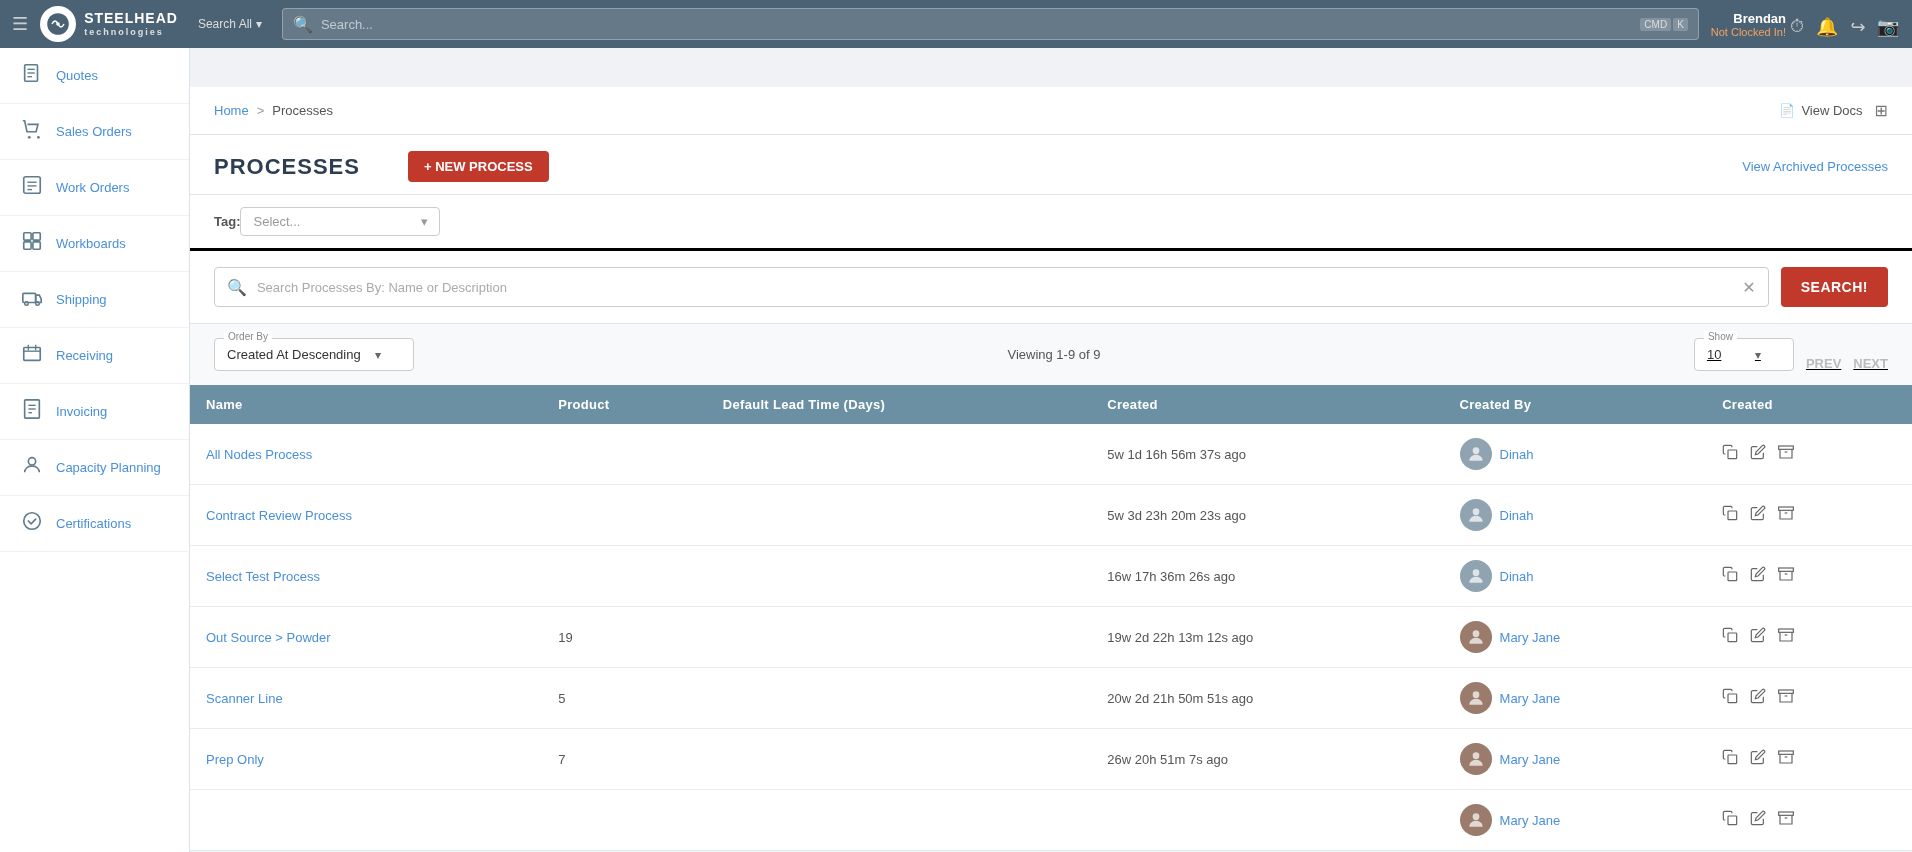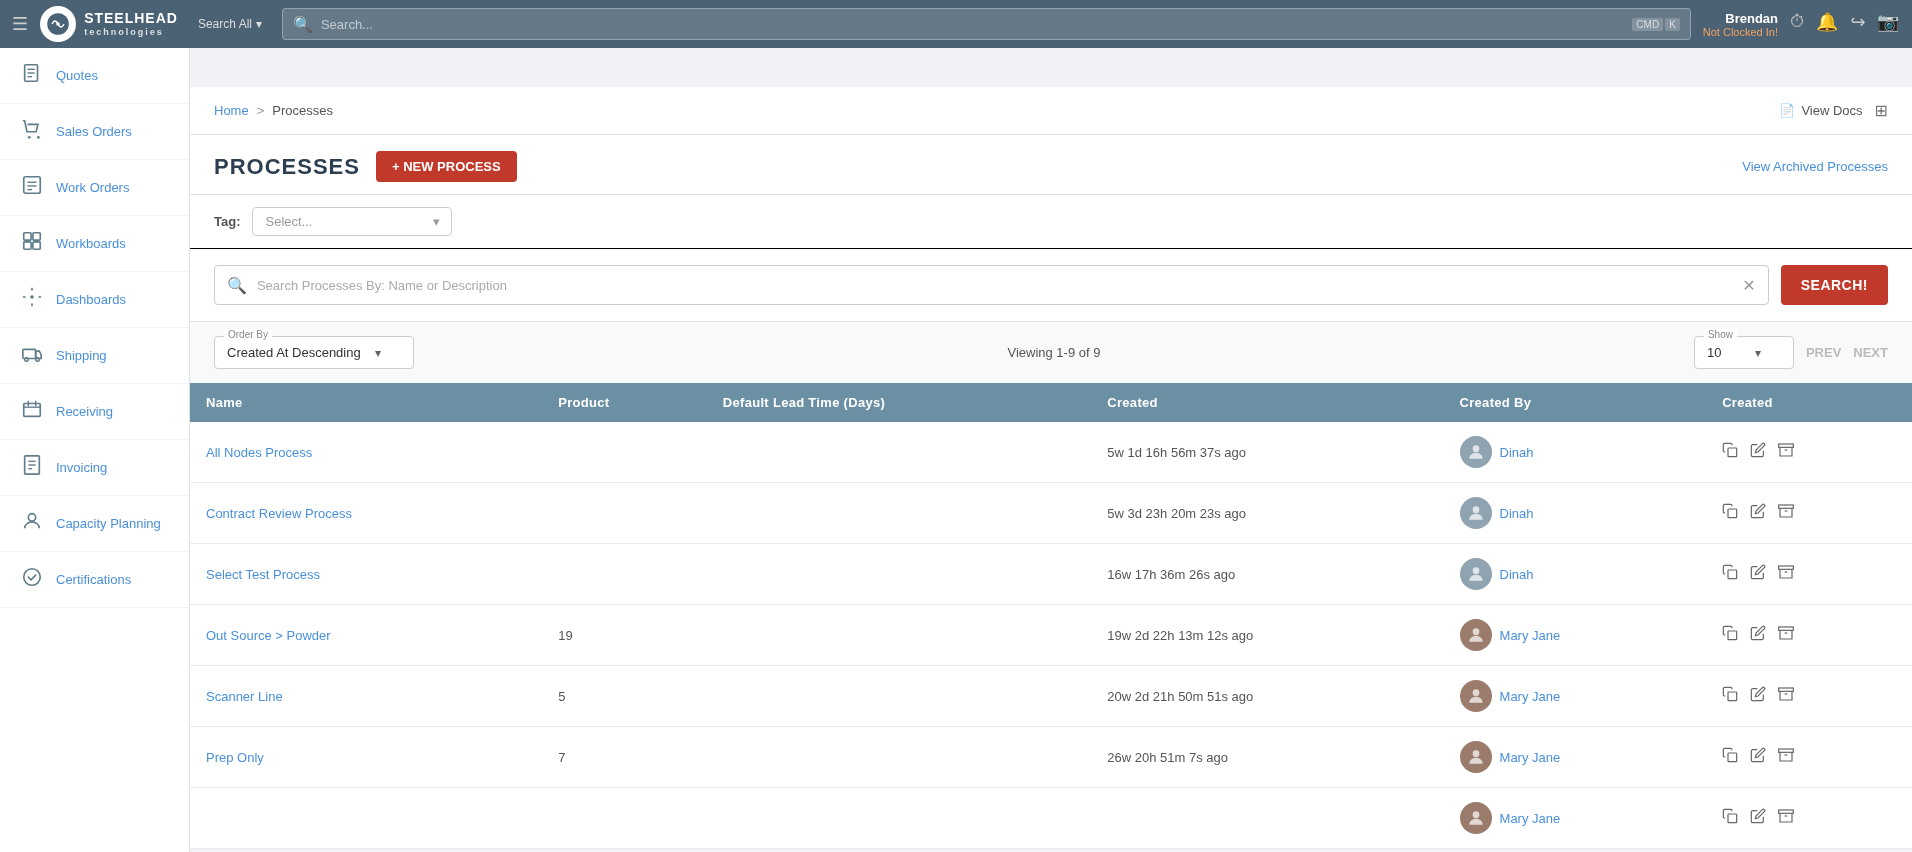--- a/index.html
+++ b/index.html
@@ -35,21 +35,21 @@
       padding: 0 10px;
       gap: 8px;
       height: 32px;
     }
     .search-bar input {
       background: none; border: none; color: white; font-size: 13px; flex: 1; outline: none;
     }
     .search-bar input::placeholder { color: rgba(255,255,255,0.6); }
     .kbd-hint { display: flex; gap: 2px; }
     .kbd { background: rgba(255,255,255,0.2); color: #ddd; font-size: 10px; padding: 1px 4px; border-radius: 2px; }
-    .nav-right { display: flex; align-items: flex-start; gap: 12px; margin-left: auto; }
+    .nav-right { display: flex; align-items: flex-end; gap: 4px; margin-left: auto; }
     .user-info { text-align: right; color: white; }
     .user-info .name { font-size: 13px; font-weight: 600; }
     .user-info .status { font-size: 11px; color: #f4a261; }
     .nav-icons { display: flex; gap: 12px; }
     .nav-icon { color: #ccc; font-size: 18px; cursor: pointer; position: relative; }
 
     
     .main-layout { display: flex; flex: 1; overflow: hidden; }
 
     
@@ -116,31 +116,31 @@
       color: white;
       border: none;
       padding: 8px 16px;
       border-radius: 4px;
       font-size: 13px;
       font-weight: 600;
       cursor: pointer;
       display: flex;
       align-items: center;
       gap: 4px;
+      margin-left: 32px;
     }
     .view-archived-link { color: #4a90d9; font-size: 13px; cursor: pointer; text-decoration: none; }
 
     
     .filters-bar {
       background: white;
       padding: 12px 24px;
       display: flex;
       align-items: center;
-      gap: 12px;
-      border-bottom: 1px solid #000000;
+      border-bottom: 3px solid #000000;
     }
     .tag-label { font-size: 13px; font-weight: 600; color: #555; }
     .tag-select {
       display: flex;
       align-items: center;
       border: 1px solid #ccc;
       border-radius: 4px;
       padding: 6px 12px;
       min-width: 200px;
       background: white;
@@ -211,21 +211,21 @@
       top: -8px;
       left: 9px;
       font-size: 10px;
       color: #888;
       background: white;
       padding: 0 4px;
     }
     .fieldset-value { font-size: 13px; color: #333; display: flex; align-items: center; justify-content: space-between; gap: 8px; }
     .chevron-icon { color: #666; font-size: 12px; }
     .viewing-info { font-size: 13px; color: #555; }
-    .show-group { display: flex; align-items: center; gap: 12px; }
+    .show-group { display: flex; align-items: flex-end; gap: 12px; text-decoration: underline; }
     .show-wrapper {
       position: relative;
       border: 1px solid #ccc;
       border-radius: 4px;
       padding: 8px 32px 8px 12px;
       background: white;
       min-width: 100px;
     }
     .pagination-btns { display: flex; gap: 12px; }
     .pagination-btn { font-size: 13px; color: #bbb; cursor: pointer; font-weight: 600; }
@@ -339,29 +339,20 @@
     <div class="sidebar-item">
       <span class="sidebar-icon">
         <svg width="22" height="22" viewBox="0 0 24 24" fill="none">
             <rect x="3" y="3" width="8" height="8" rx="1" stroke="#607d8b" stroke-width="1.8"></rect>
             <rect x="13" y="3" width="8" height="8" rx="1" stroke="#607d8b" stroke-width="1.8"></rect>
             <rect x="3" y="13" width="8" height="8" rx="1" stroke="#607d8b" stroke-width="1.8"></rect>
             <rect x="13" y="13" width="8" height="8" rx="1" stroke="#607d8b" stroke-width="1.8"></rect>
           </svg>
       </span>
       <span>Workboards</span>
-    </div>
-    <div class="sidebar-item">
-      <span class="sidebar-icon">
-        <svg width="22" height="22" viewBox="0 0 24 24" fill="none">
-            <circle cx="12" cy="12" r="2" fill="#607d8b"></circle>
-            <path d="M12 2v3M12 19v3M2 12h3M19 12h3" stroke="#607d8b" stroke-width="1.8"></path>
-          </svg>
-      </span>
-      <span>Dashboards</span>
     </div>
     <div class="sidebar-item">
       <span class="sidebar-icon">
         <svg width="22" height="22" viewBox="0 0 24 24" fill="none">
             <rect x="2" y="8" width="14" height="10" rx="1" stroke="#607d8b" stroke-width="1.8"></rect>
             <path d="M16 10h4l2 4v4h-6V10z" stroke="#607d8b" stroke-width="1.8" fill="none"></path>
             <circle cx="6" cy="19" r="2" stroke="#607d8b" stroke-width="1.5"></circle>
             <circle cx="18" cy="19" r="2" stroke="#607d8b" stroke-width="1.5"></circle>
           </svg>
       </span>

